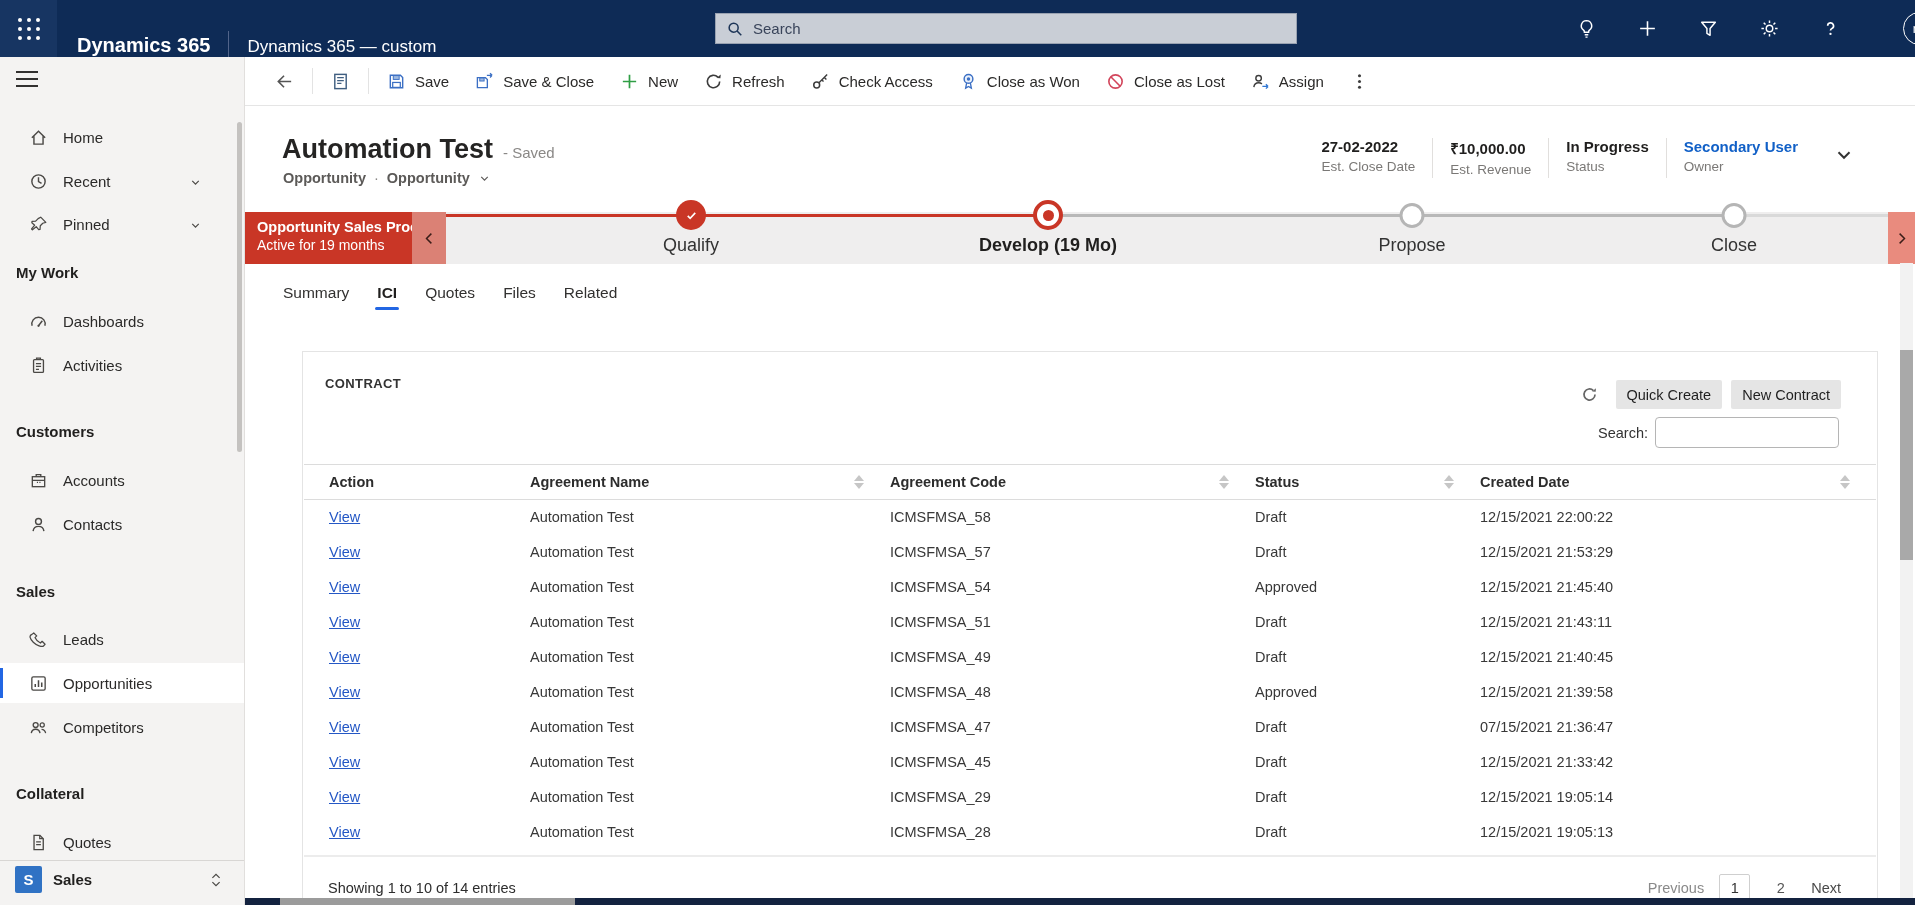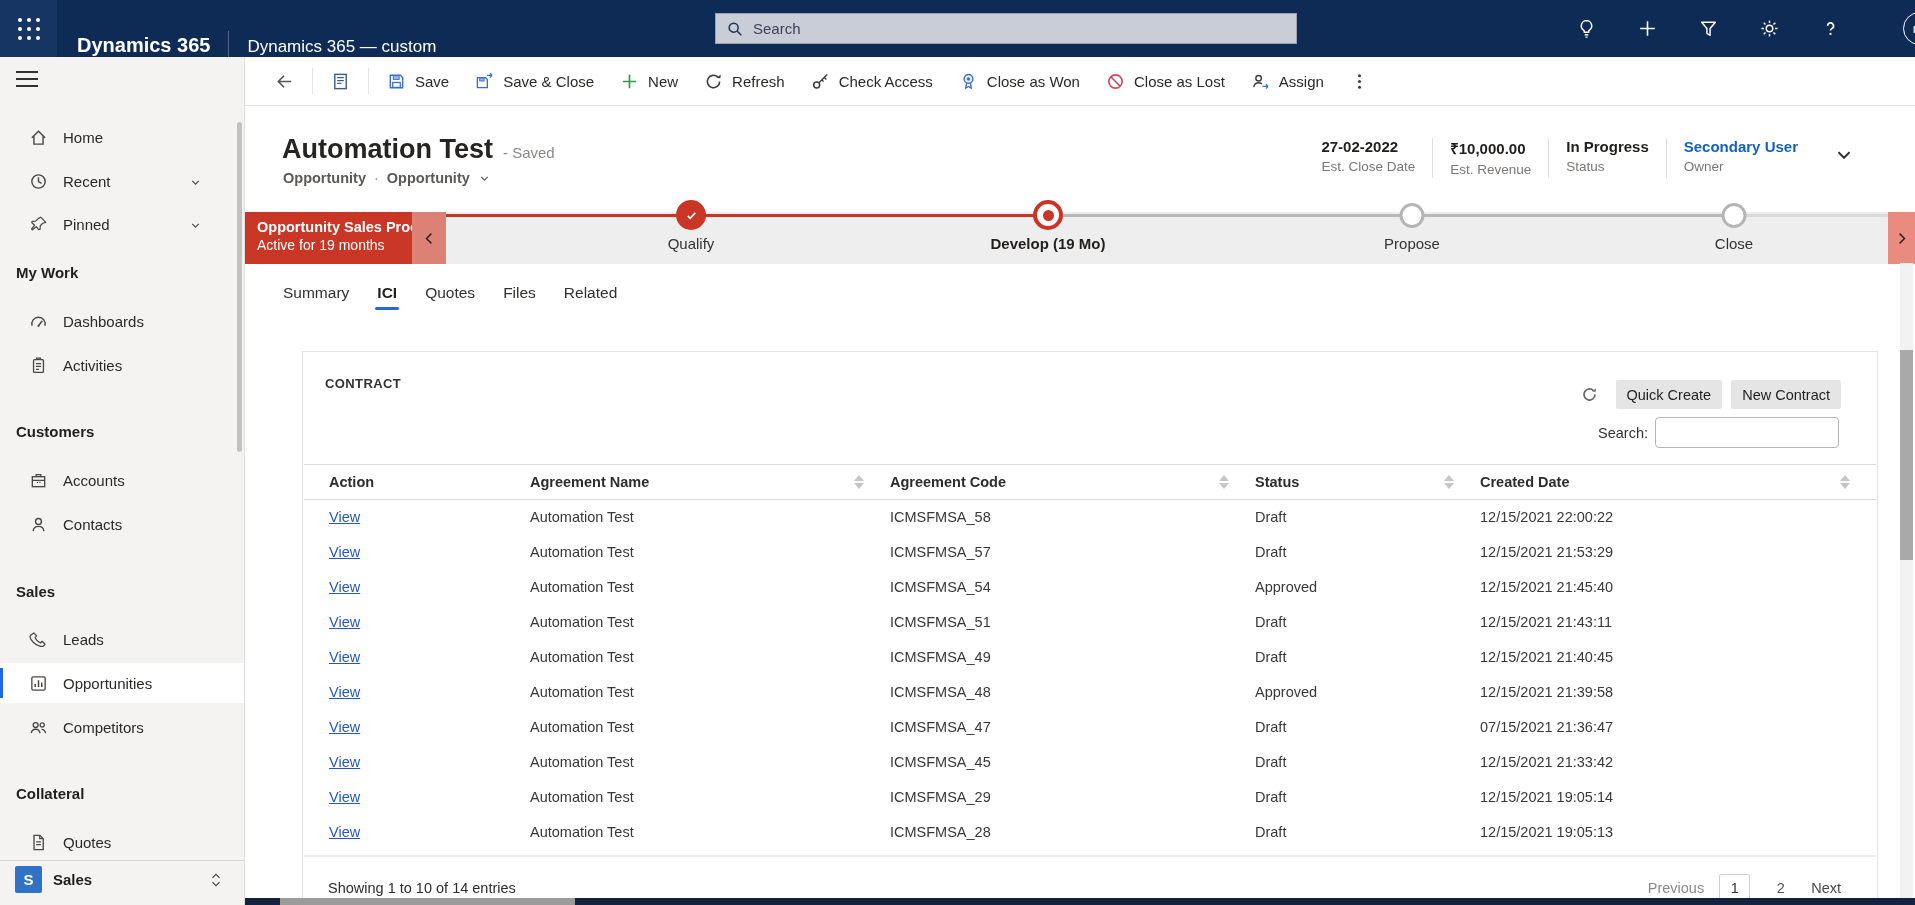--- a/index.html
+++ b/index.html
@@ -64,21 +64,21 @@
   .bpf-collapse { position:absolute; left:167px; top:0; width:34px; height:52px; background:#db8175; display:flex; align-items:center; justify-content:center; cursor:pointer; }
   .bpf-collapse svg, .bpf-next svg { width:15px; height:15px; color:#3a1d18; }
   .bpf-track { position:absolute; left:201px; right:27px; top:0; bottom:0; }
   .bpf-line { position:absolute; top:2px; height:3px; }
   .bpf-node { position:absolute; transform:translateX(-50%); border-radius:50%; background:#fff; z-index:3; cursor:pointer; }
   .bpf-node.completed { width:30px; height:30px; top:-12px; background:#c93626; display:flex; align-items:center; justify-content:center; }
   .bpf-node.completed svg { width:15px; height:15px; }
   .bpf-node.current { width:30px; height:30px; top:-12px; border:4px solid #c93626; display:flex; align-items:center; justify-content:center; }
   .bpf-node.current i { width:11px; height:11px; border-radius:50%; background:#c93626; }
   .bpf-node.upcoming { width:25px; height:25px; top:-9px; border:3px solid #b5b5b5; }
-  .bpf-label { position:absolute; top:23px; transform:translateX(-50%); font-size:15px; color:#333; white-space:nowrap; }
+  .bpf-label { position:absolute; top:23px; transform:translateX(-50%); font-size:18px; color:#333; white-space:nowrap; }
   .bpf-label.current { font-weight:bold; color:#201f1e; }
   .bpf-next { position:absolute; right:0; top:0; width:27px; height:52px; background:#e98b7e; display:flex; align-items:center; justify-content:center; cursor:pointer; }
   
   .tabs { height:58px; display:flex; align-items:center; padding-left:24px; }
   .tab { position:relative; height:100%; display:flex; align-items:center; padding:0 14px; font-size:15.5px; color:#323130; cursor:pointer; }
   .tab.active { font-weight:bold; color:#201f1e; }
   .tab.active::after { content:""; position:absolute; left:12px; right:12px; bottom:12px; height:3px; background:#2266e3; border-radius:2px; }
   
   .card { position:relative; margin:29px 0 0 57px; width:1576px; height:566px; border:1px solid #e4e4e4; background:#fff; }
   .section-title { position:absolute; left:22px; top:24px; font-size:13px; font-weight:bold; letter-spacing:.4px; color:#333; }

